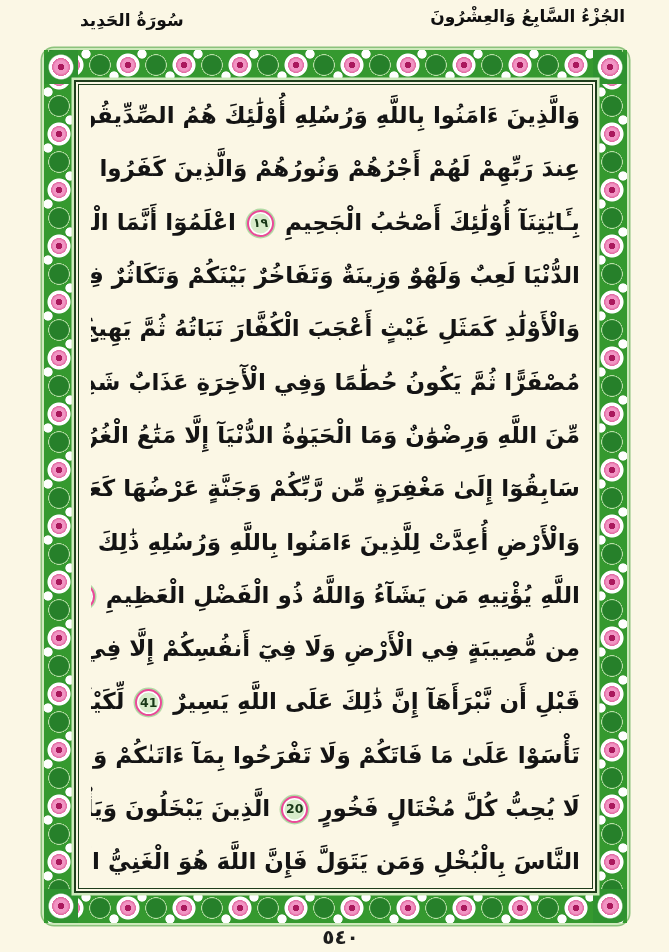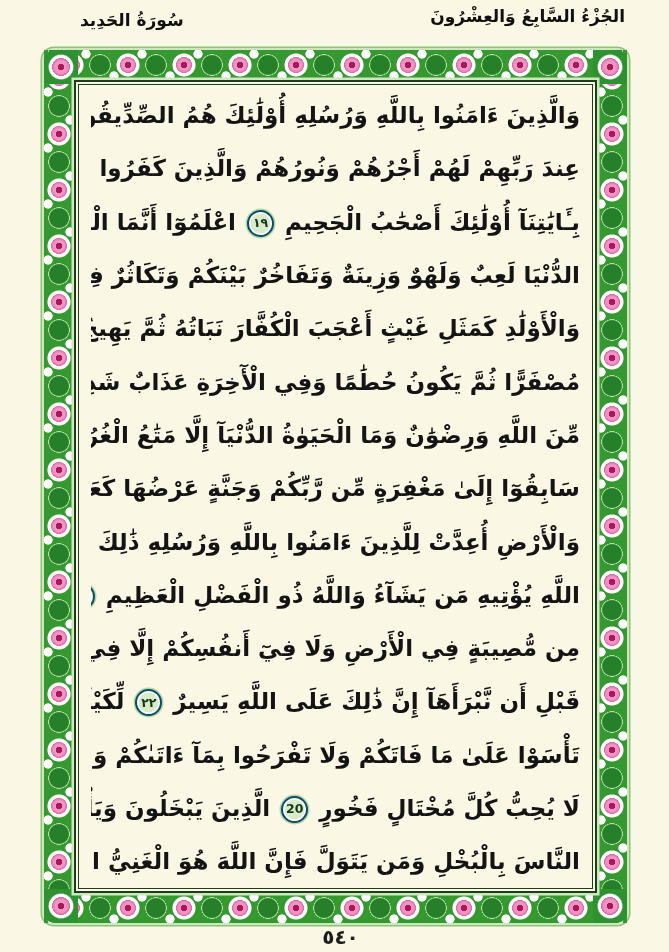--- a/index.html
+++ b/index.html
@@ -86,21 +86,21 @@
     height:51.5px; line-height:51.5px;
     font-size:23px; font-weight:700; color:#141414;
     text-align:justify; text-align-last:justify;
     white-space:nowrap; overflow:hidden;
   }
   .qline .run { display:inline; }
   .verse-marker {
     display:inline-flex; align-items:center; justify-content:center;
     width:27px; height:27px; border-radius:50%;
     background:#d8eccb;
-    border:2px solid #0c4a6e;
+    border:2px solid #ec4899;
     box-shadow:0 0 0 1.5px #b2d9a5, inset 0 0 0 1.5px #ffffff;
     color:#173817; font-size:12.5px; font-weight:700;
     line-height:1; vertical-align:middle; margin:0 3px;
   }
 
   
   .page-num {
     position:absolute; left:0; top:925px; width:100%;
     text-align:center; font-size:20px; font-weight:700; color:#1d1d1d;
     letter-spacing:2px;
@@ -129,21 +129,21 @@
         <div class="qline"><span class="run">عِندَ رَبِّهِمْ لَهُمْ أَجْرُهُمْ وَنُورُهُمْ وَالَّذِينَ كَفَرُوا وَكَذَّبُوا</span> </div>
         <div class="qline"><span class="run">بِـَٔايَٰتِنَآ أُوْلَٰئِكَ أَصْحَٰبُ الْجَحِيمِ</span> <span class="verse-marker">١٩</span> <span class="run">اعْلَمُوٓا أَنَّمَا الْحَيَوٰةُ</span> </div>
         <div class="qline"><span class="run">الدُّنْيَا لَعِبٌ وَلَهْوٌ وَزِينَةٌ وَتَفَاخُرٌ بَيْنَكُمْ وَتَكَاثُرٌ فِي الْأَمْوَٰلِ</span> </div>
         <div class="qline"><span class="run">وَالْأَوْلَٰدِ كَمَثَلِ غَيْثٍ أَعْجَبَ الْكُفَّارَ نَبَاتُهُ ثُمَّ يَهِيجُ فَتَرَىٰهُ</span> </div>
         <div class="qline"><span class="run">مُصْفَرًّا ثُمَّ يَكُونُ حُطَٰمًا وَفِي الْأٓخِرَةِ عَذَابٌ شَدِيدٌ وَمَغْفِرَةٌ</span> </div>
         <div class="qline"><span class="run">مِّنَ اللَّهِ وَرِضْوَٰنٌ وَمَا الْحَيَوٰةُ الدُّنْيَآ إِلَّا مَتَٰعُ الْغُرُورِ</span>  </div>
         <div class="qline"><span class="run">سَابِقُوٓا إِلَىٰ مَغْفِرَةٍ مِّن رَّبِّكُمْ وَجَنَّةٍ عَرْضُهَا كَعَرْضِ السَّمَآءِ</span> </div>
         <div class="qline"><span class="run">وَالْأَرْضِ أُعِدَّتْ لِلَّذِينَ ءَامَنُوا بِاللَّهِ وَرُسُلِهِ ذَٰلِكَ فَضْلُ</span> </div>
         <div class="qline"><span class="run">اللَّهِ يُؤْتِيهِ مَن يَشَآءُ وَاللَّهُ ذُو الْفَضْلِ الْعَظِيمِ</span> <span class="verse-marker">٢١</span>  </div>
         <div class="qline"><span class="run">مِن مُّصِيبَةٍ فِي الْأَرْضِ وَلَا فِيٓ أَنفُسِكُمْ إِلَّا فِي كِتَٰبٍ مِّن</span> </div>
-        <div class="qline"><span class="run">قَبْلِ أَن نَّبْرَأَهَآ إِنَّ ذَٰلِكَ عَلَى اللَّهِ يَسِيرٌ</span> <span class="verse-marker">٢٢</span> <span class="run">لِّكَيْلَا</span> </div>
+        <div class="qline"><span class="run">قَبْلِ أَن نَّبْرَأَهَآ إِنَّ ذَٰلِكَ عَلَى اللَّهِ يَسِيرٌ</span> <span class="verse-marker">41</span> <span class="run">لِّكَيْلَا</span> </div>
         <div class="qline"><span class="run">تَأْسَوْا عَلَىٰ مَا فَاتَكُمْ وَلَا تَفْرَحُوا بِمَآ ءَاتَىٰكُمْ وَاللَّهُ</span> </div>
         <div class="qline"><span class="run">لَا يُحِبُّ كُلَّ مُخْتَالٍ فَخُورٍ</span> <span class="verse-marker">20</span> <span class="run">الَّذِينَ يَبْخَلُونَ وَيَأْمُرُونَ</span> </div>
         <div class="qline"><span class="run">النَّاسَ بِالْبُخْلِ وَمَن يَتَوَلَّ فَإِنَّ اللَّهَ هُوَ الْغَنِيُّ الْحَمِيدُ</span>  </div>
       </div>
   </div>
 </div>
 
 <div class="page-num">٥٤٠</div>
 
 </body></html>

